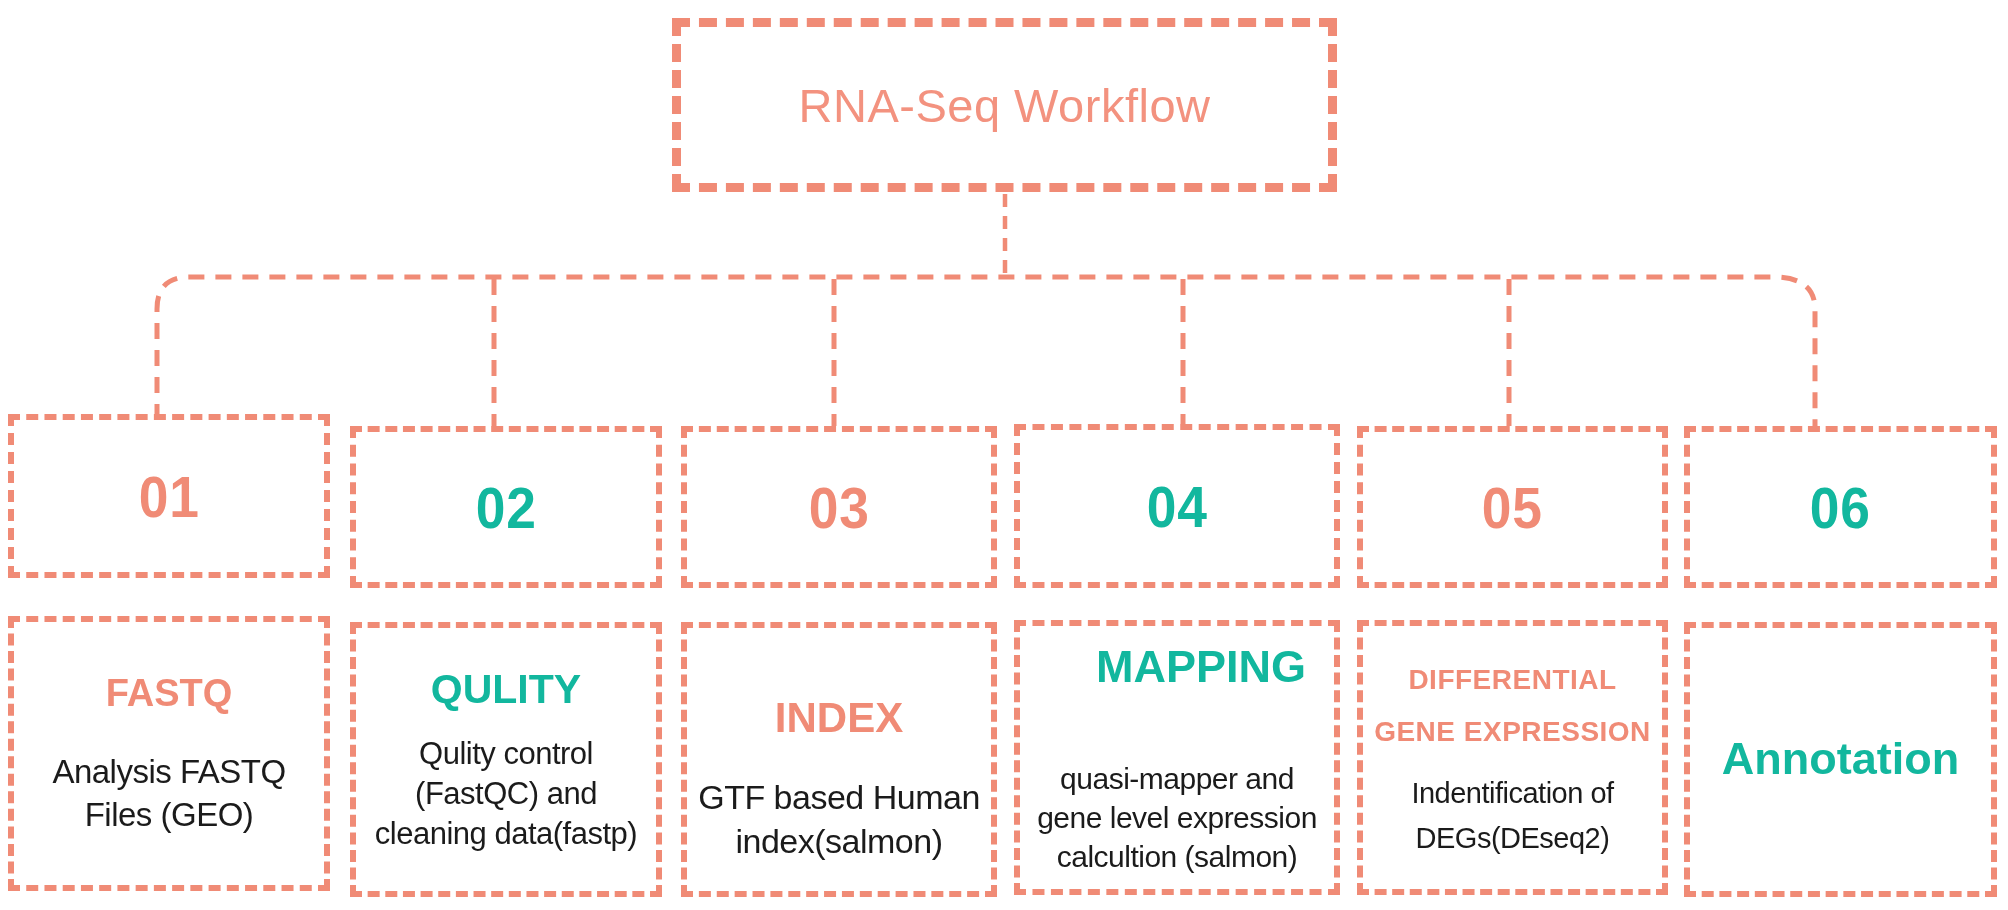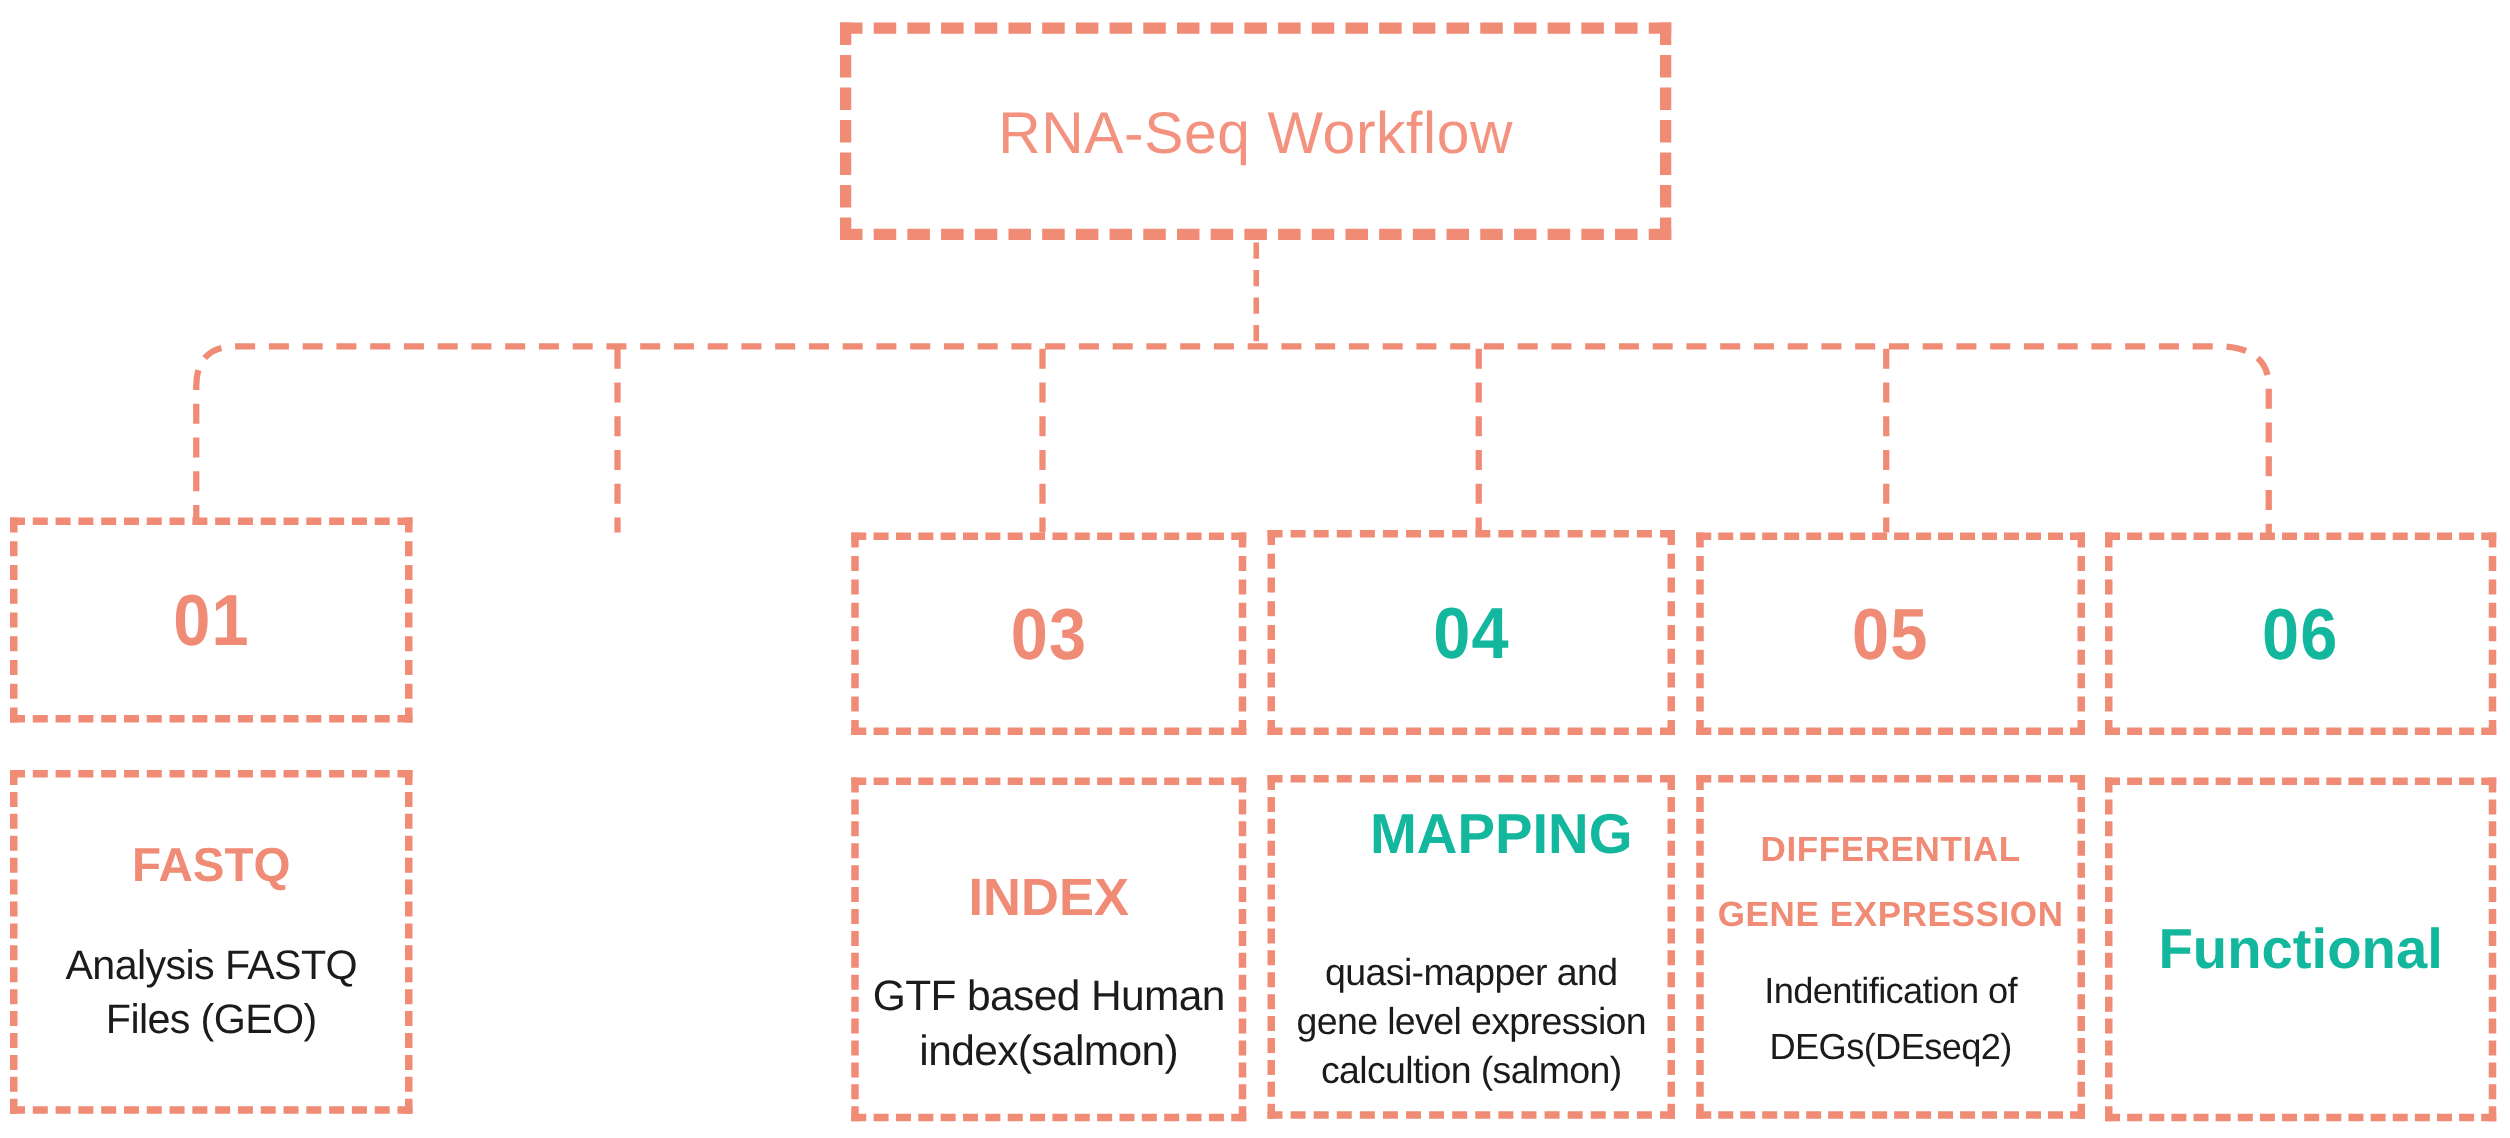--- a/index.html
+++ b/index.html
@@ -133,20 +133,31 @@
     <div class="numbox">
       <span class="num salmon">01</span>
     </div>
     <div class="detailbox">
       <div class="heading salmon">FASTQ</div>
       <div class="bodytext">Analysis FASTQ
 Files (GEO)</div>
     </div>
   </section>
 
+  <section class="col c2">
+    <div class="numbox">
+      <span class="num teal">02</span>
+    </div>
+    <div class="detailbox">
+      <div class="heading teal">QULITY</div>
+      <div class="bodytext">Qulity control
+(FastQC) and
+cleaning data(fastp)</div>
+    </div>
+  </section>
 
   <section class="col c3">
     <div class="numbox">
       <span class="num salmon">03</span>
     </div>
     <div class="detailbox">
       <div class="heading salmon">INDEX</div>
       <div class="bodytext">GTF based Human
 index(salmon)</div>
     </div>
@@ -174,17 +185,17 @@
       <div class="bodytext">Indentification of
 DEGs(DEseq2)</div>
     </div>
   </section>
 
   <section class="col c6">
     <div class="numbox">
       <span class="num teal">06</span>
     </div>
     <div class="detailbox">
-      <div class="heading teal">Functional</div>
+      <div class="heading teal">Annotation</div>
     </div>
   </section>
 
 </div>
 
 </body></html>

